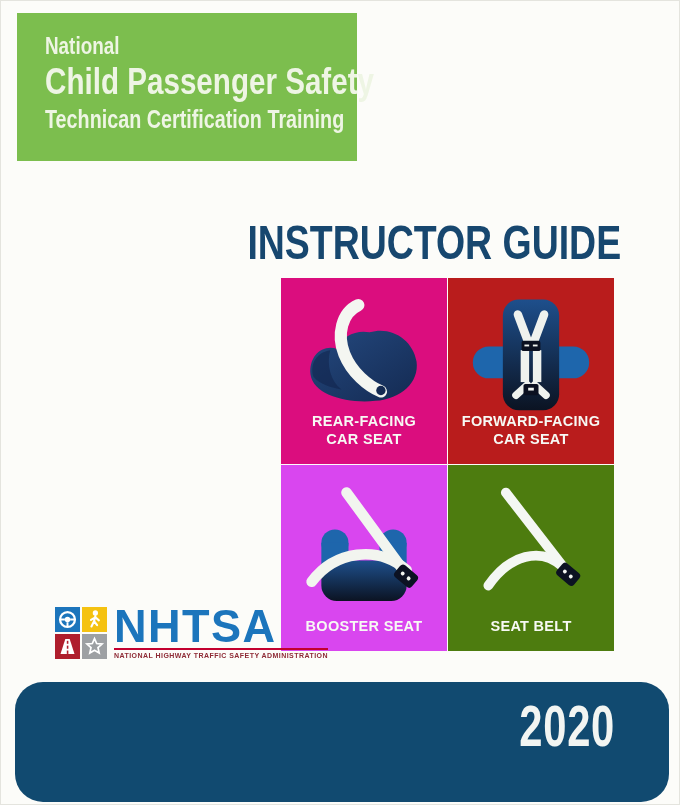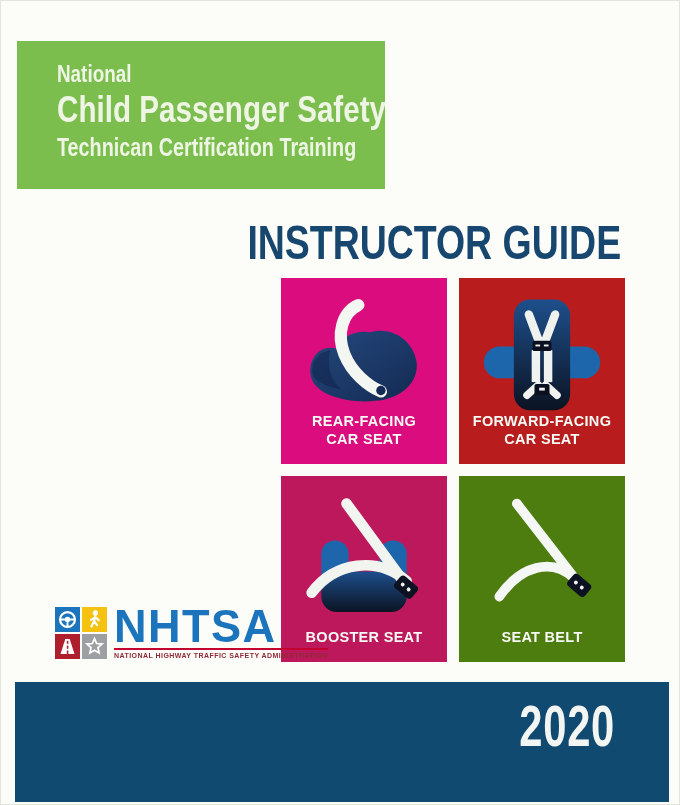--- a/index.html
+++ b/index.html
@@ -3,45 +3,45 @@
 <meta charset="utf-8">
 <style>
   html,body{margin:0;padding:0;background:#ffffff;}
   .page{
     position:relative;width:680px;height:805px;box-sizing:border-box;
     background:#FCFCF9;border:1px solid #E4E4DE;overflow:hidden;
     font-family:"Liberation Sans",sans-serif;
   }
   
   .banner{
-    position:absolute;left:16px;top:12px;width:368px;height:148px;
-    background:#7CBE4E;color:#EEF5E4;padding:18px 0 0 40px;box-sizing:border-box;margin-top:28px;
+    position:absolute;left:16px;top:12px;width:340px;height:148px;
+    background:#7CBE4E;color:#EEF5E4;padding:18px 0 0 28px;box-sizing:border-box;
   }
   .banner .l1{display:inline-block;font-size:23px;font-weight:bold;
     transform:scaleX(0.82);transform-origin:left center;line-height:30px;}
   .banner .l2{display:inline-block;font-size:37px;font-weight:bold;
     transform:scaleX(0.80);transform-origin:left center;line-height:42px;letter-spacing:0px;}
   .banner .l3{display:inline-block;font-size:25px;font-weight:bold;
     transform:scaleX(0.79);transform-origin:left center;line-height:32px;}
   .banner div{white-space:nowrap;}
   
   .title{
     position:absolute;right:58px;top:214px;color:#17476F;
     font-size:48px;font-weight:bold;white-space:nowrap;
     transform:scaleX(0.78);transform-origin:right center;letter-spacing:0px;
   }
   
   .grid{
     position:absolute;left:280px;top:277px;
-    display:grid;grid-template-columns:166px 166px;grid-template-rows:186px 186px;gap:12px;
+    display:grid;grid-template-columns:166px 166px;grid-template-rows:186px 186px;gap:1px;
   }
   .tile{position:relative;width:166px;height:186px;}
   .tile.pink{background:#DB0D7E;}
   .tile.yellow{background:#b91c1c;}
-  .tile.green{background:#be185d;}
+  .tile.green{background:#d946ef;}
   .tile.blue{background:#4d7c0f;}
   .tile svg{position:absolute;left:50%;top:14px;transform:translateX(-50%);}
   .tile .label{
     position:absolute;left:0;bottom:16px;width:100%;text-align:center;
     color:#F7F9F4;font-weight:bold;font-size:14.5px;line-height:18px;letter-spacing:0.3px;
   }
   .tile .label span{display:block;}
   
   .nhtsa{position:absolute;left:54px;top:604px;display:flex;align-items:flex-end;}
   .nhtsa .squares{display:grid;grid-template-columns:25px 25px;grid-template-rows:25px 25px;gap:2px;}
@@ -51,21 +51,21 @@
   .nhtsa .wordblock{margin-left:7px;}
   .wordmark{
     color:#1C75BC;font-size:46px;font-weight:bold;line-height:42px;letter-spacing:1.5px;
     display:inline-block;transform:scaleX(0.98);transform-origin:left center;
   }
   .tagline{
     border-top:2px solid #C3002F;margin-top:1px;padding-top:2px;
     color:#8E2A35;font-size:7px;font-weight:bold;letter-spacing:0.45px;white-space:nowrap;
   }
   
-  .footer{position:absolute;left:14px;top:681px;width:654px;height:120px;background:#114A70;}
+  .footer{position:absolute;left:14px;top:681px;width:654px;height:120px;background:#114A70;border-radius:28px;}
   .year{
     position:absolute;top:10px;right:54px;color:#F2F5F2;font-size:58px;font-weight:bold;
     transform:scaleX(0.72);transform-origin:right center;letter-spacing:1px;
   }
 </style>
 </head>
 <body>
 
 <div class="page">
 

